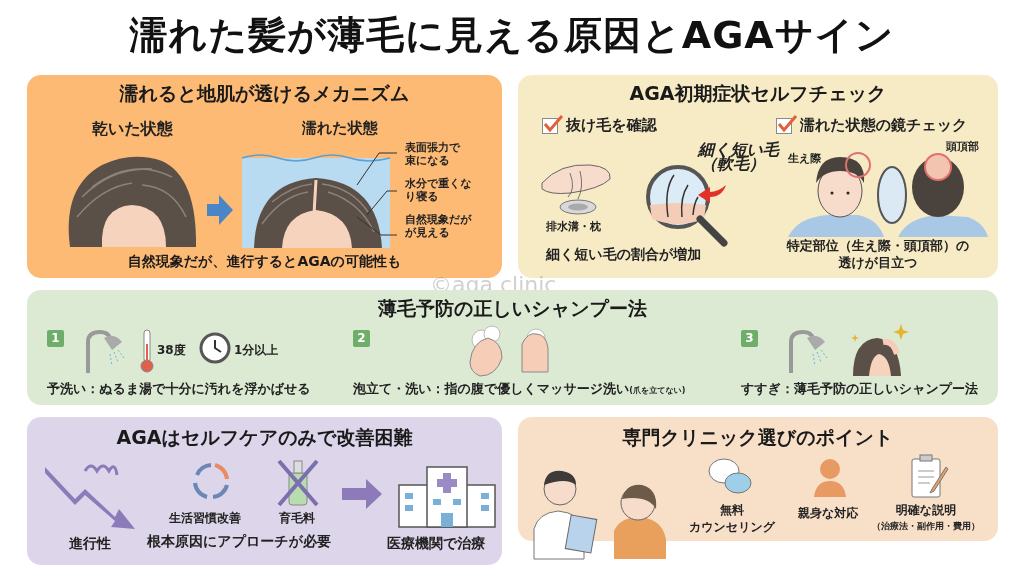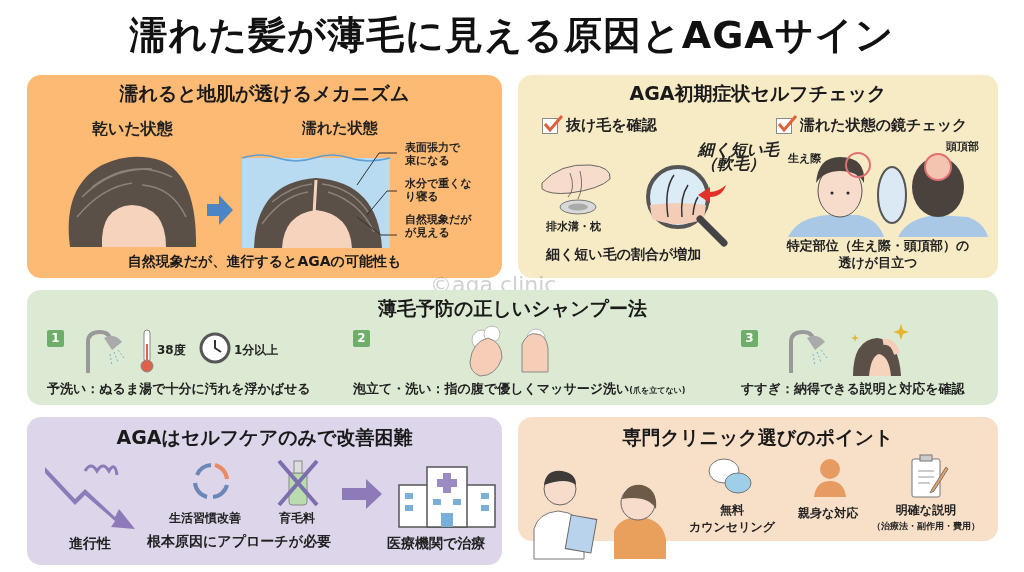--- a/index.html
+++ b/index.html
@@ -170,21 +170,21 @@
     <path d="M22 10 Q32 4 40 14 L30 22 Z" fill="#aaa"></path>
     <path d="M32 24 L36 34 M36 22 L42 30 M28 26 L30 38" stroke="#6bb5d6" stroke-dasharray="2 2"></path>
   </svg>
   <svg style="left:822px;top:30px;" width="60" height="56" viewBox="0 0 60 56">
     <path d="M4 56 Q4 20 28 18 Q50 20 52 56 Z" fill="#5b5048"></path>
     <path d="M20 56 Q22 36 30 34 Q40 36 42 56 Z" fill="#f6d3bd"></path>
     <path d="M34 22 Q44 20 48 34" stroke="#f6cdb6" stroke-width="6" fill="none"></path>
     <path d="M52 4 L54 10 L60 12 L54 14 L52 20 L50 14 L44 12 L50 10 Z" fill="#e6b52f"></path>
     <path d="M6 14 L7 17 L10 18 L7 19 L6 22 L5 19 L2 18 L5 17 Z" fill="#e6b52f"></path>
   </svg>
-  <div class="lbl" style="left:714px;top:90px;font-size:13px;">すすぎ：納得できる説明と対応を確認</div>
+  <div class="lbl" style="left:714px;top:90px;font-size:13px;">すすぎ：薄毛予防の正しいシャンプー法</div>
 </div>
 
 <div class="panel" id="p-aga">
   <div class="panel-title" style="top:8px;font-size:19px;">AGAはセルフケアのみで改善困難</div>
   <svg style="left:18px;top:42px;" width="90" height="70" viewBox="0 0 90 70">
     <path d="M0 8 L30 40 L40 30 L70 58 L74 50 L90 70 L66 68 L70 62 L40 36 L30 46 L0 14 Z" fill="#8c7bb8"></path>
     <path d="M40 12 Q46 2 52 12 Q58 2 64 12 Q70 2 72 16" stroke="#8c7bb8" stroke-width="3" fill="none"></path>
   </svg>
   <div class="lbl" style="left:42px;top:118px;font-size:14px;">進行性</div>
 

